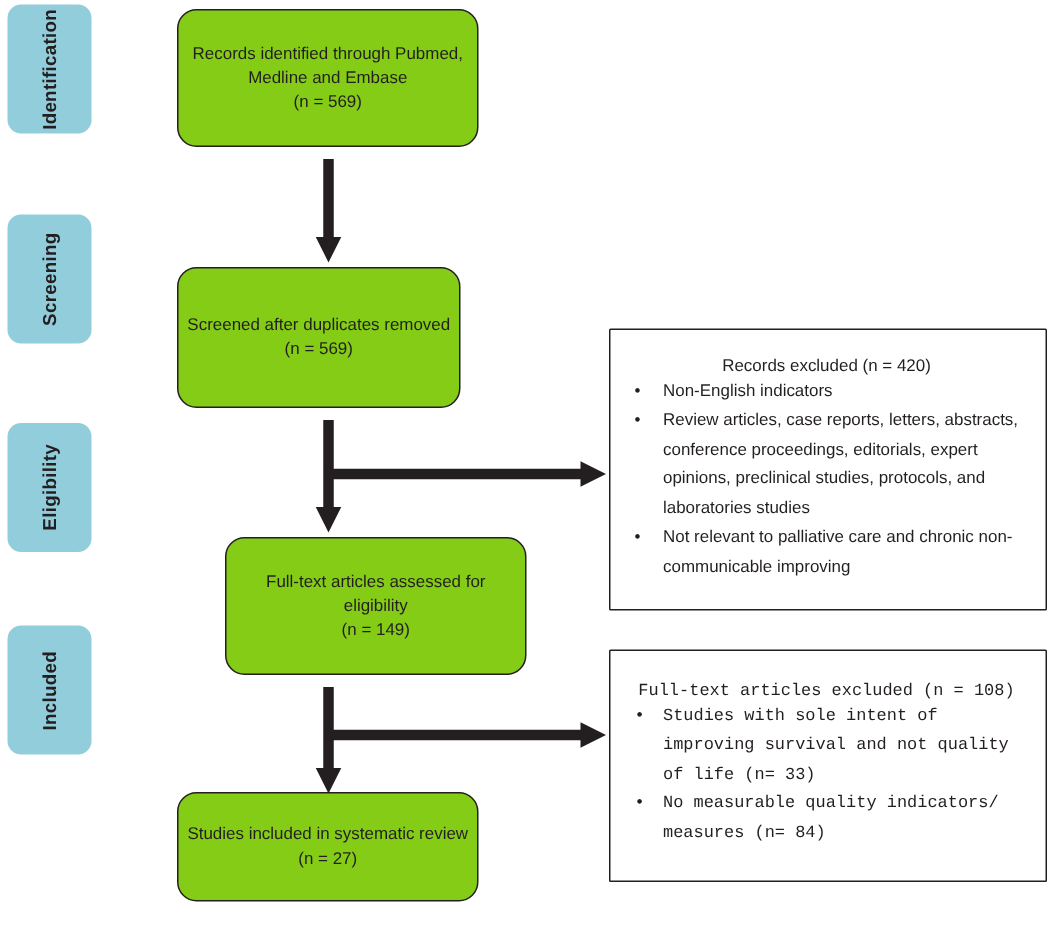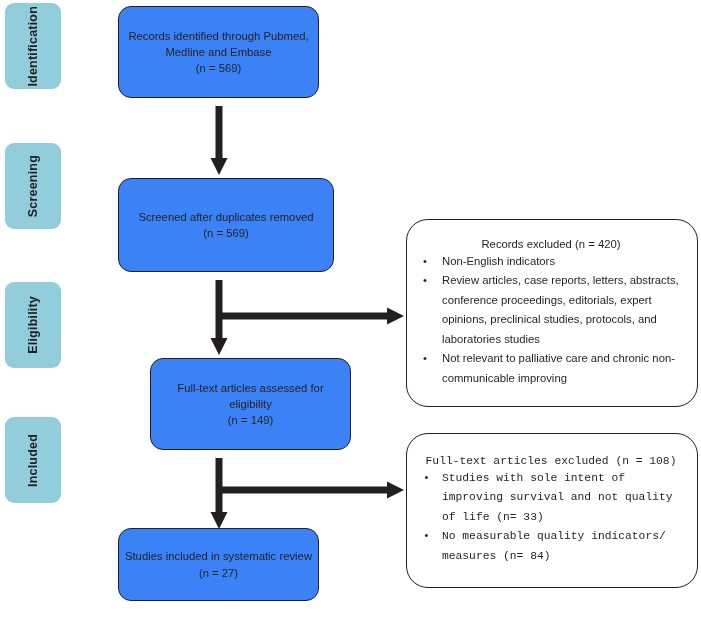--- a/index.html
+++ b/index.html
@@ -37,21 +37,21 @@
     letter-spacing: 0.2px;
     color: #231f20;
     white-space: nowrap;
     line-height: 1;
   }
 
   
   .flow-box {
     position: absolute;
     box-sizing: border-box;
-    background: #3b82f6;
+    background: #84cc16;
     border: 1.6px solid #231f20;
     border-radius: 13px;
     display: flex;
     flex-direction: column;
     align-items: center;
     justify-content: center;
     text-align: center;
     padding: 6px 10px;
   }
   .flow-box .line {
@@ -60,21 +60,21 @@
     color: #231f20;
     white-space: nowrap;
   }
 
   
   .excl-box {
     position: absolute;
     box-sizing: border-box;
     background: #ffffff;
     border: 1.6px solid #231f20;
-    border-radius: 22px;
+    border-radius: 1px;
     display: flex;
     flex-direction: column;
     justify-content: center;
     padding: 6px 10px 6px 8px;
   }
   .excl-title {
     font-size: 11.3px;
     text-align: center;
     color: #231f20;
     margin-bottom: 2px;
@@ -127,21 +127,21 @@
   <div class="stage-label" style="left:5px; top:417px; width:56px; height:86px;">
     <span class="stage-text">Included</span>
   </div>
 
   <div class="flow-box" style="left:118px; top:6px; width:201px; height:92px;">
     <div class="line">Records identified through Pubmed,</div>
     <div class="line">Medline and Embase</div>
     <div class="line">(n = 569)</div>
   </div>
 
-  <div class="flow-box" style="left:118px; top:178px; width:216px; height:94px;">
+  <div class="flow-box" style="left:118px; top:178px; width:189px; height:94px;">
     <div class="line">Screened after duplicates removed</div>
     <div class="line">(n = 569)</div>
   </div>
 
   <div class="flow-box" style="left:118px; top:358px; width:201px; height:92px;margin-left:32px;">
     <div class="line">Full-text articles assessed for</div>
     <div class="line">eligibility</div>
     <div class="line">(n = 149)</div>
   </div>
 

